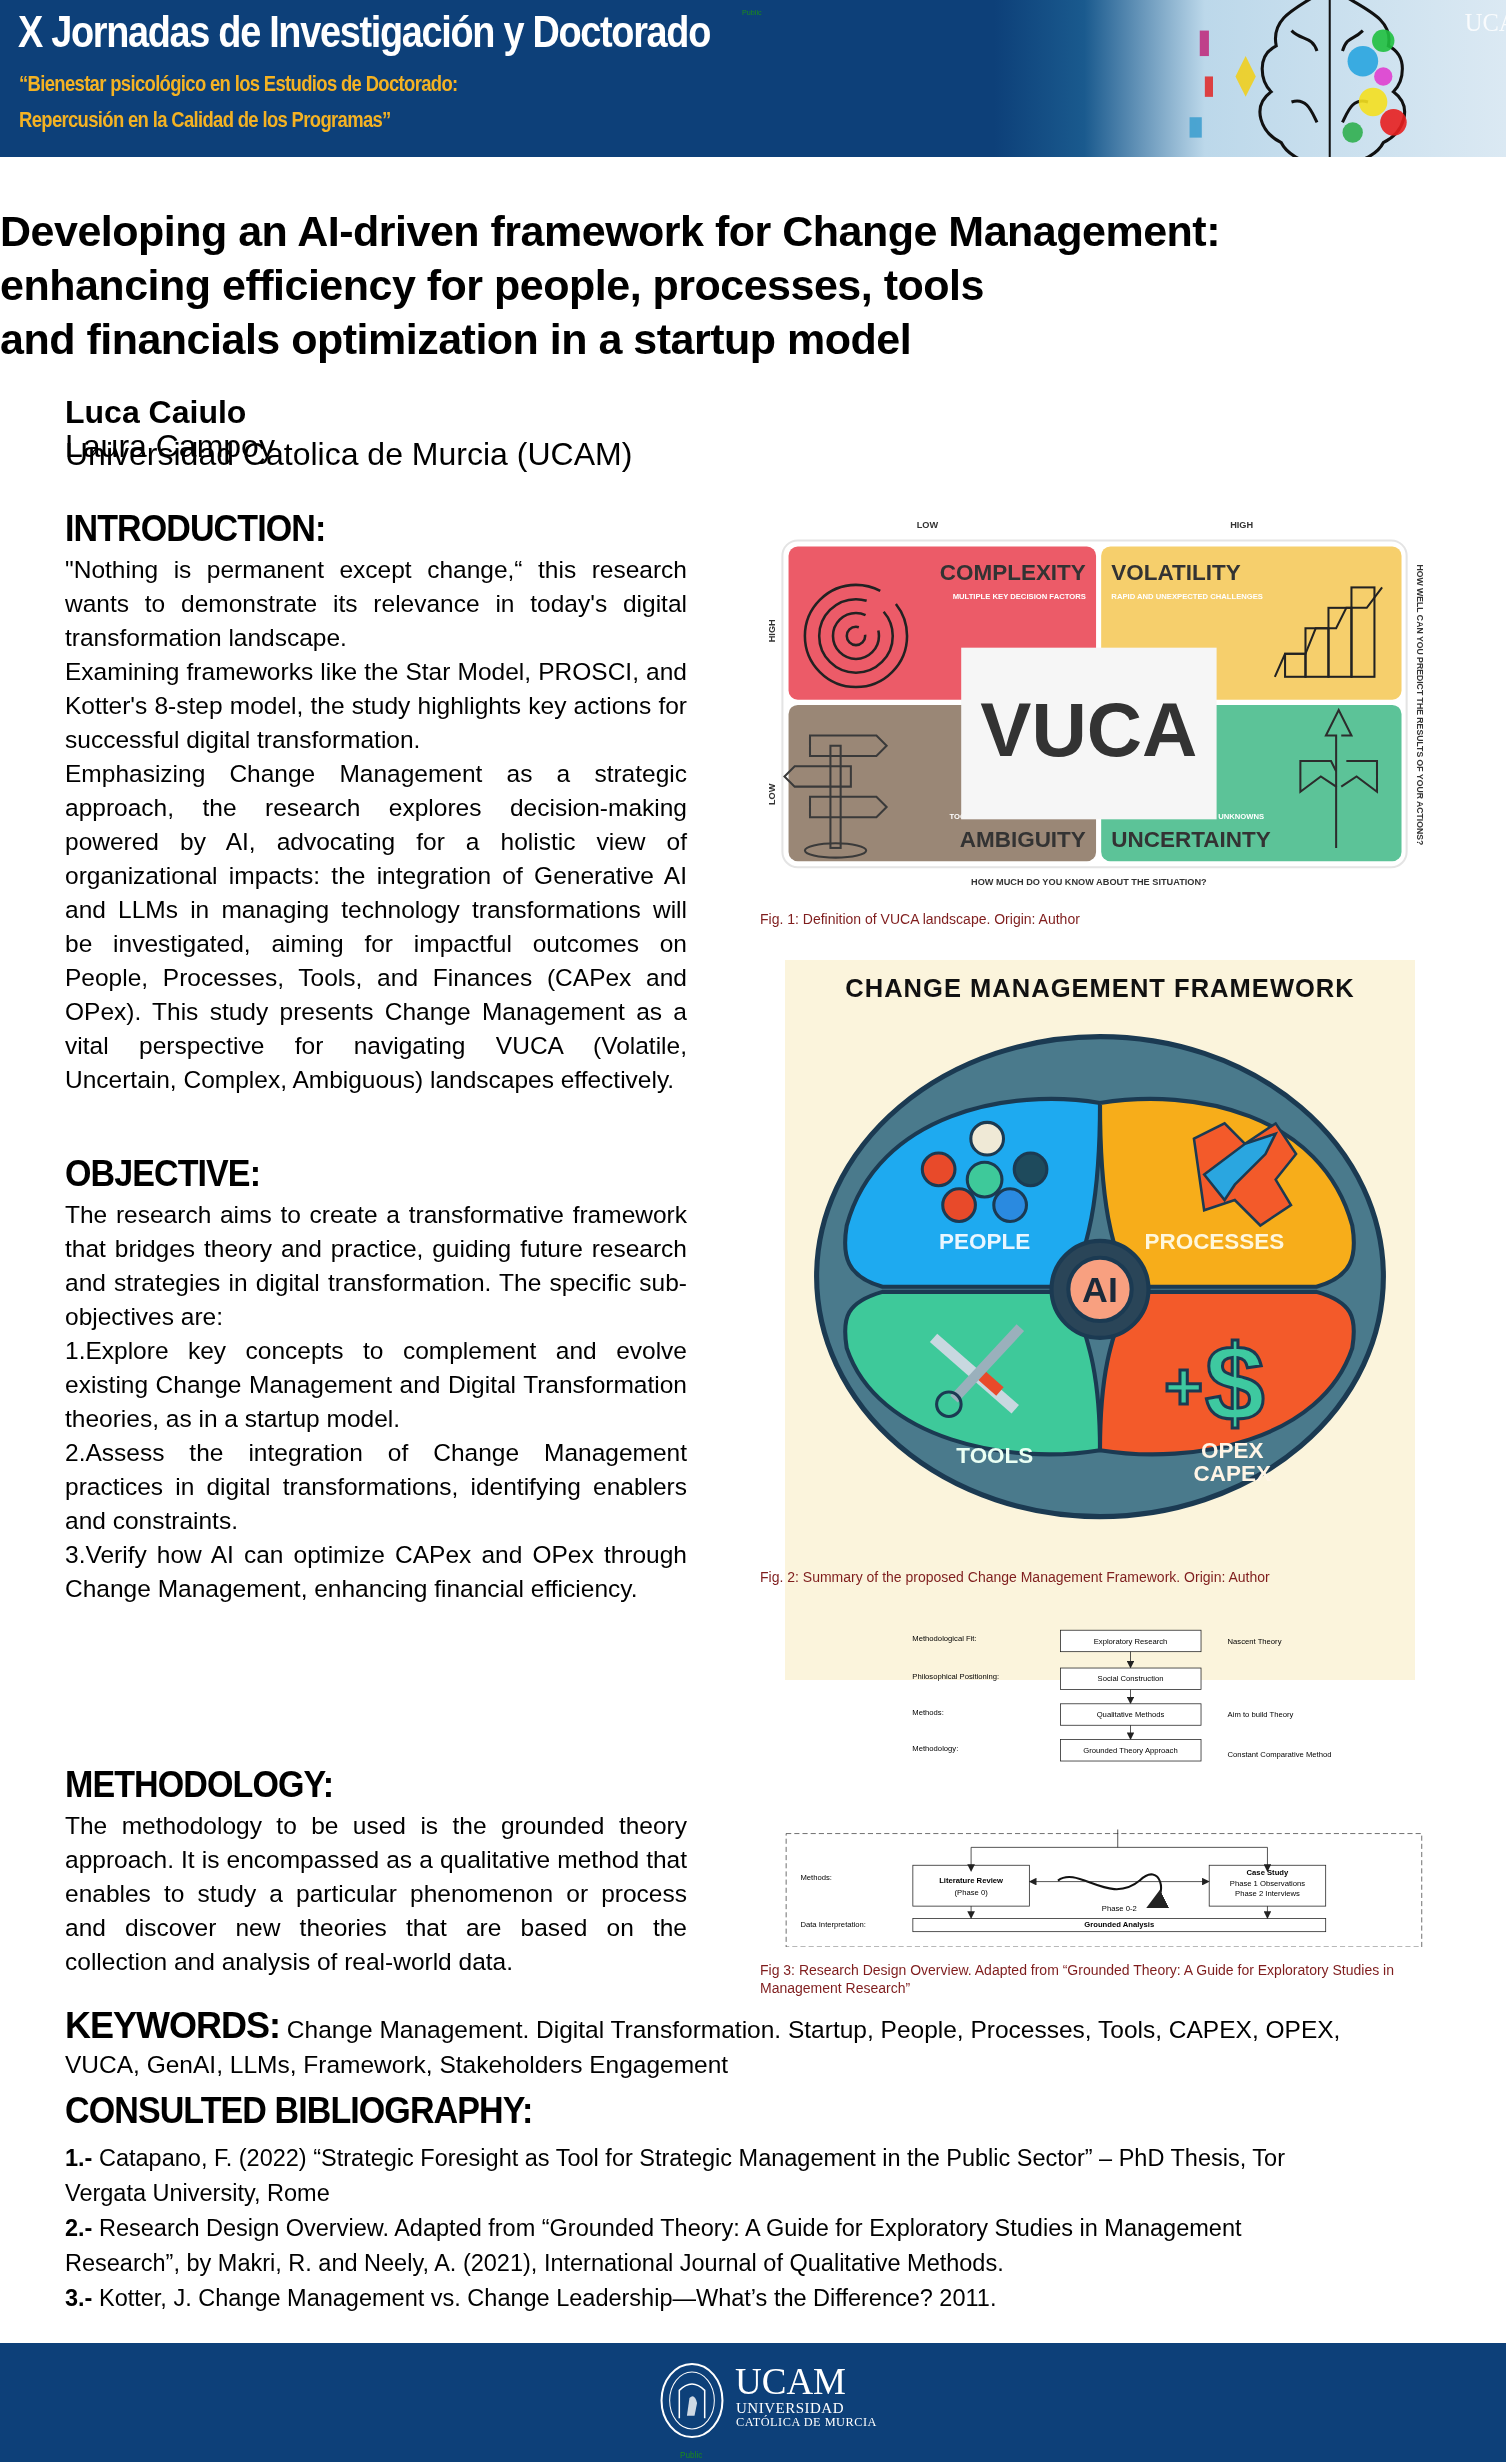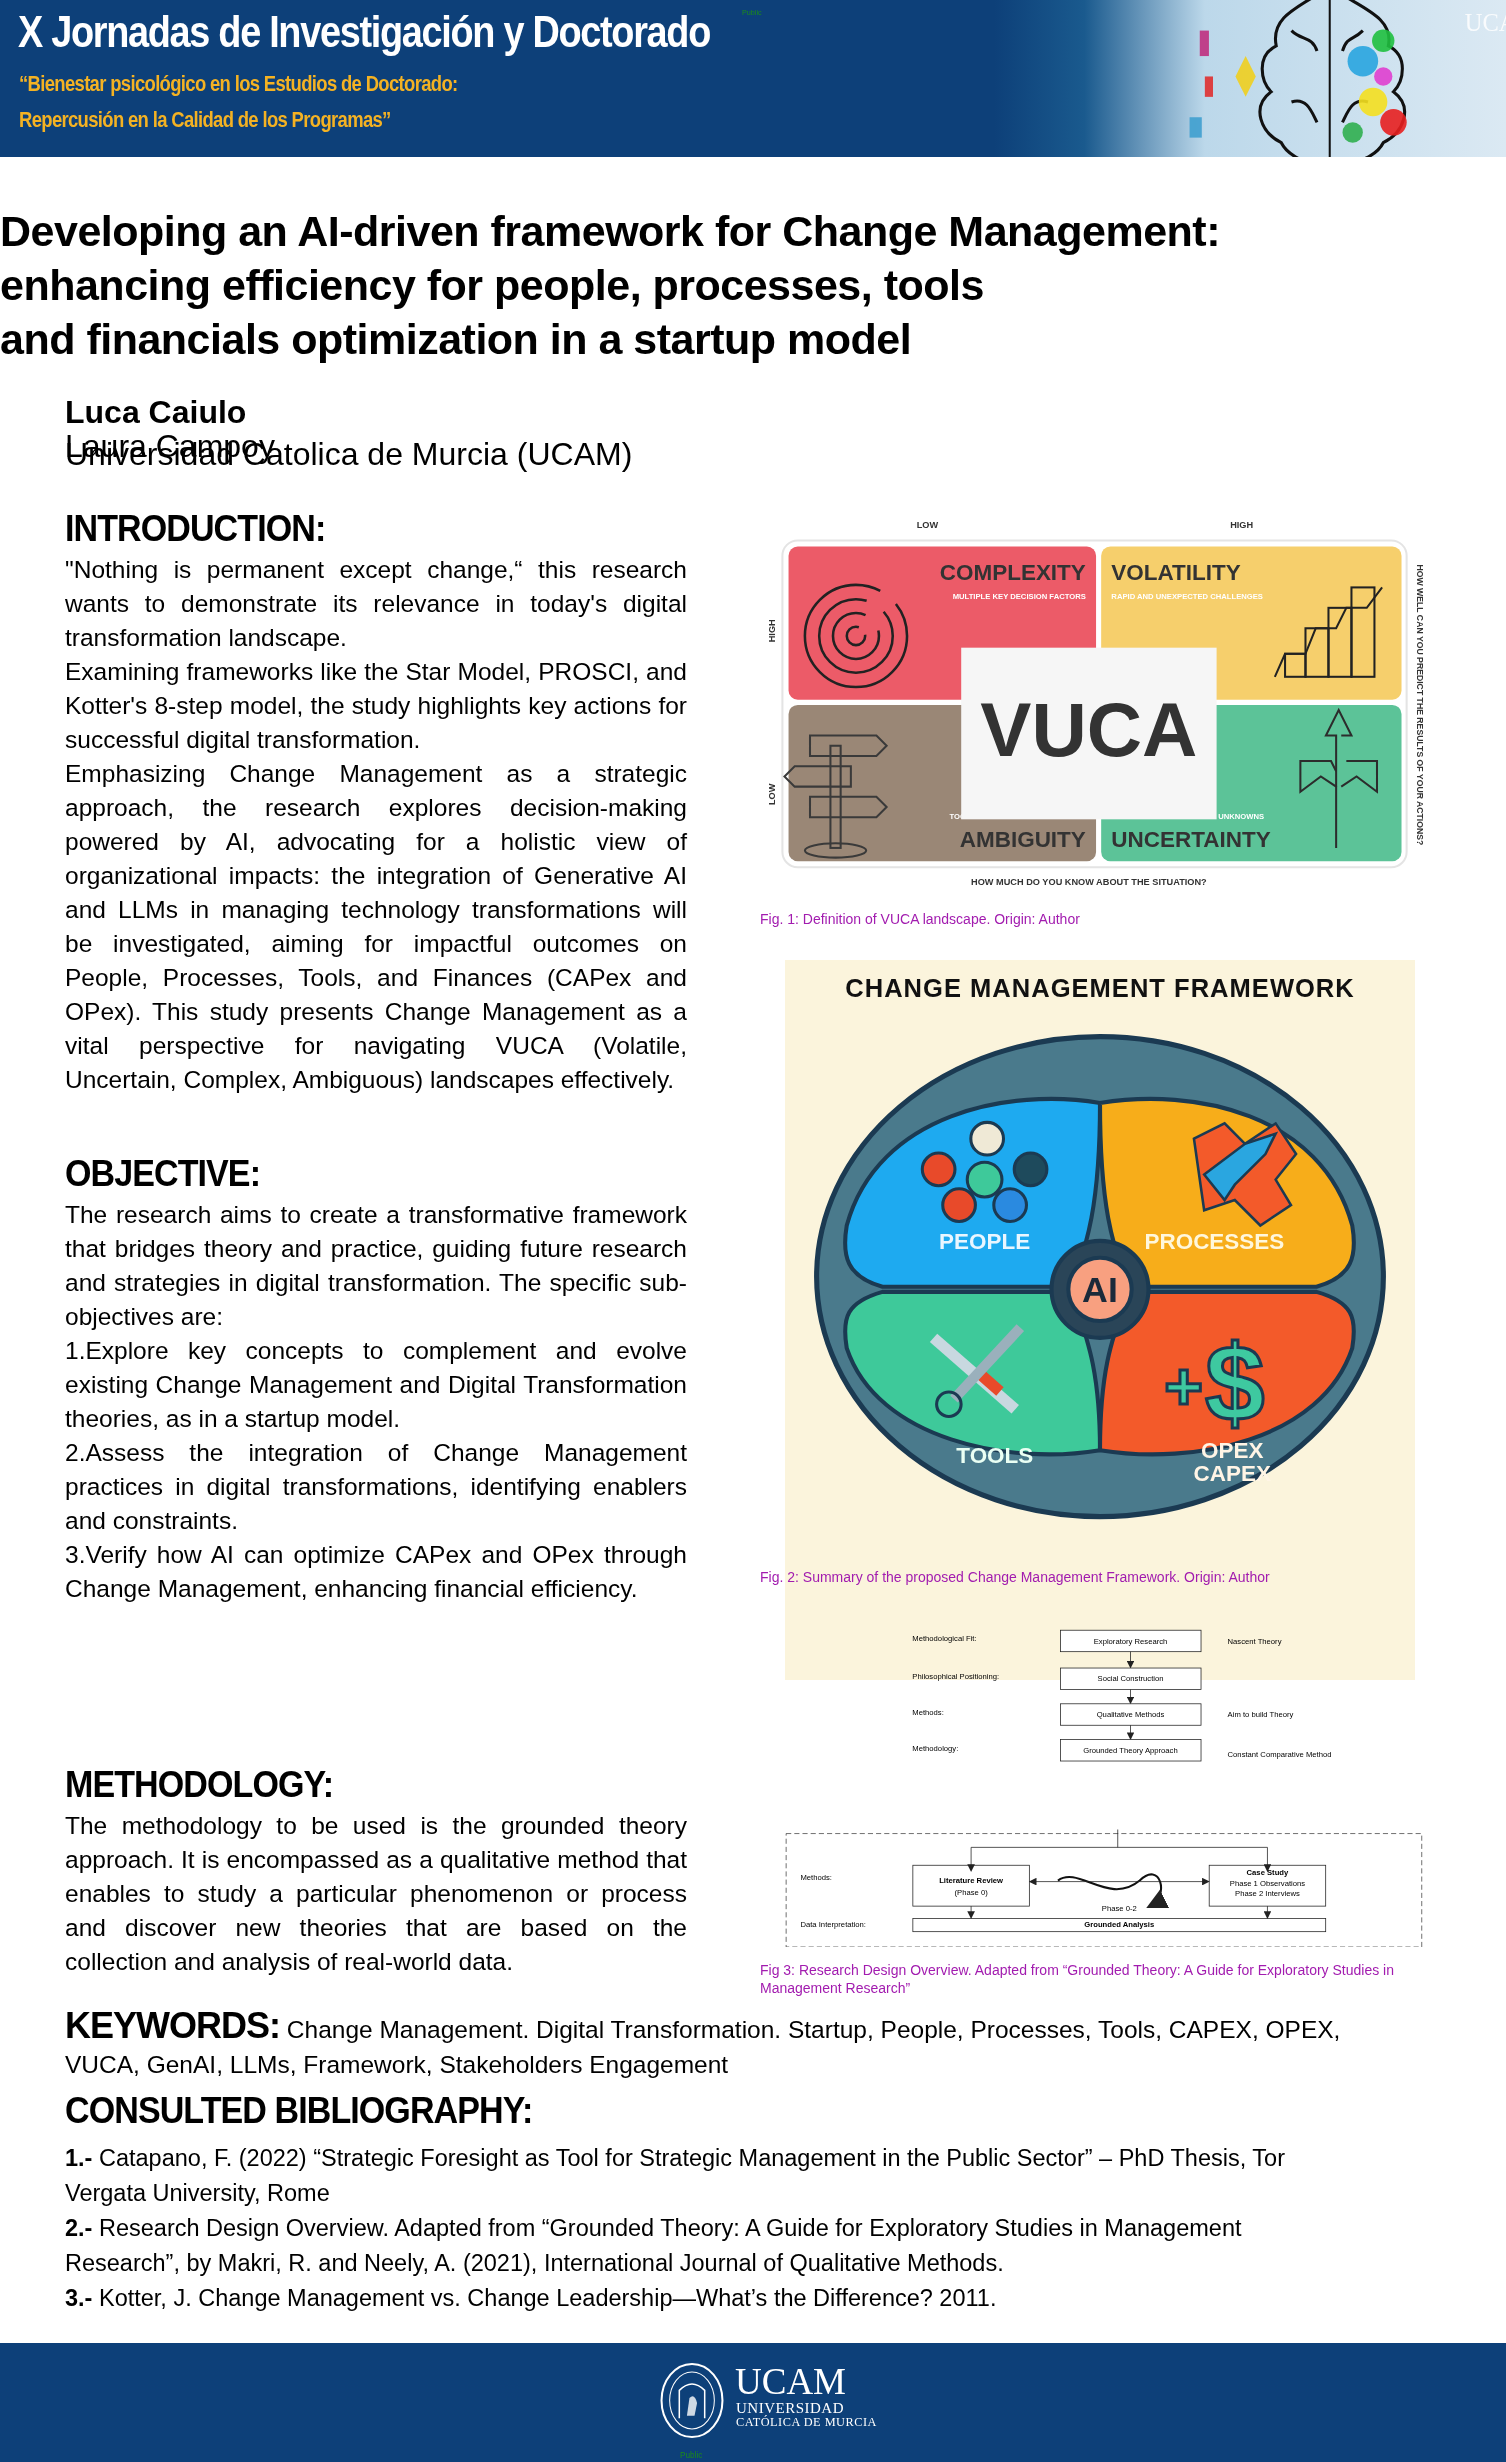--- a/index.html
+++ b/index.html
@@ -10,21 +10,21 @@
   #header .title{left:18.4px;top:7.2px;font-family:"Liberation Sans",sans-serif;font-weight:bold;font-size:44px;color:#fff;letter-spacing:-1.5px;transform:scaleX(0.86);transform-origin:left;white-space:nowrap;}
   #header .sub{left:19.4px;font-weight:bold;font-size:22.5px;color:#f4b223;letter-spacing:-0.8px;white-space:nowrap;transform:scaleX(0.82);transform-origin:left;}
   #header .public{left:742px;top:8.2px;font-size:7.2px;color:#1c8a1c;}
   #brain{right:0;top:0;width:429px;height:157px;}
   
   #main-title{left:0;top:204px;width:1506px;font-weight:bold;font-size:43px;line-height:54px;letter-spacing:-0.5px;}
   .author{left:65px;font-size:32px;}
   .section-h{left:65px;font-weight:bold;font-size:37px;font-family:"Liberation Sans",sans-serif;letter-spacing:-1px;transform:scaleX(0.92);transform-origin:left;}
   .body-text{left:65px;width:622px;font-size:24.5px;line-height:34px;text-align:justify;font-family:"Liberation Sans",sans-serif;}
   .body-text p{margin:0;}
-  .caption{font-size:14px;color:#a21caf;}
+  .caption{font-size:14px;color:#7f1d1d;}
   
   #vuca{left:764px;top:521px;width:659px;height:378px;}
   #fw{left:785px;top:960px;width:630px;height:720px;background:#fbf4dc;}
   #fig3{left:782px;top:1620px;width:649px;height:327px;}
   
   #footer{left:0;top:2343px;width:1506px;height:119px;background:#0d4079;}
 </style>
 </head>
 <body>
 

